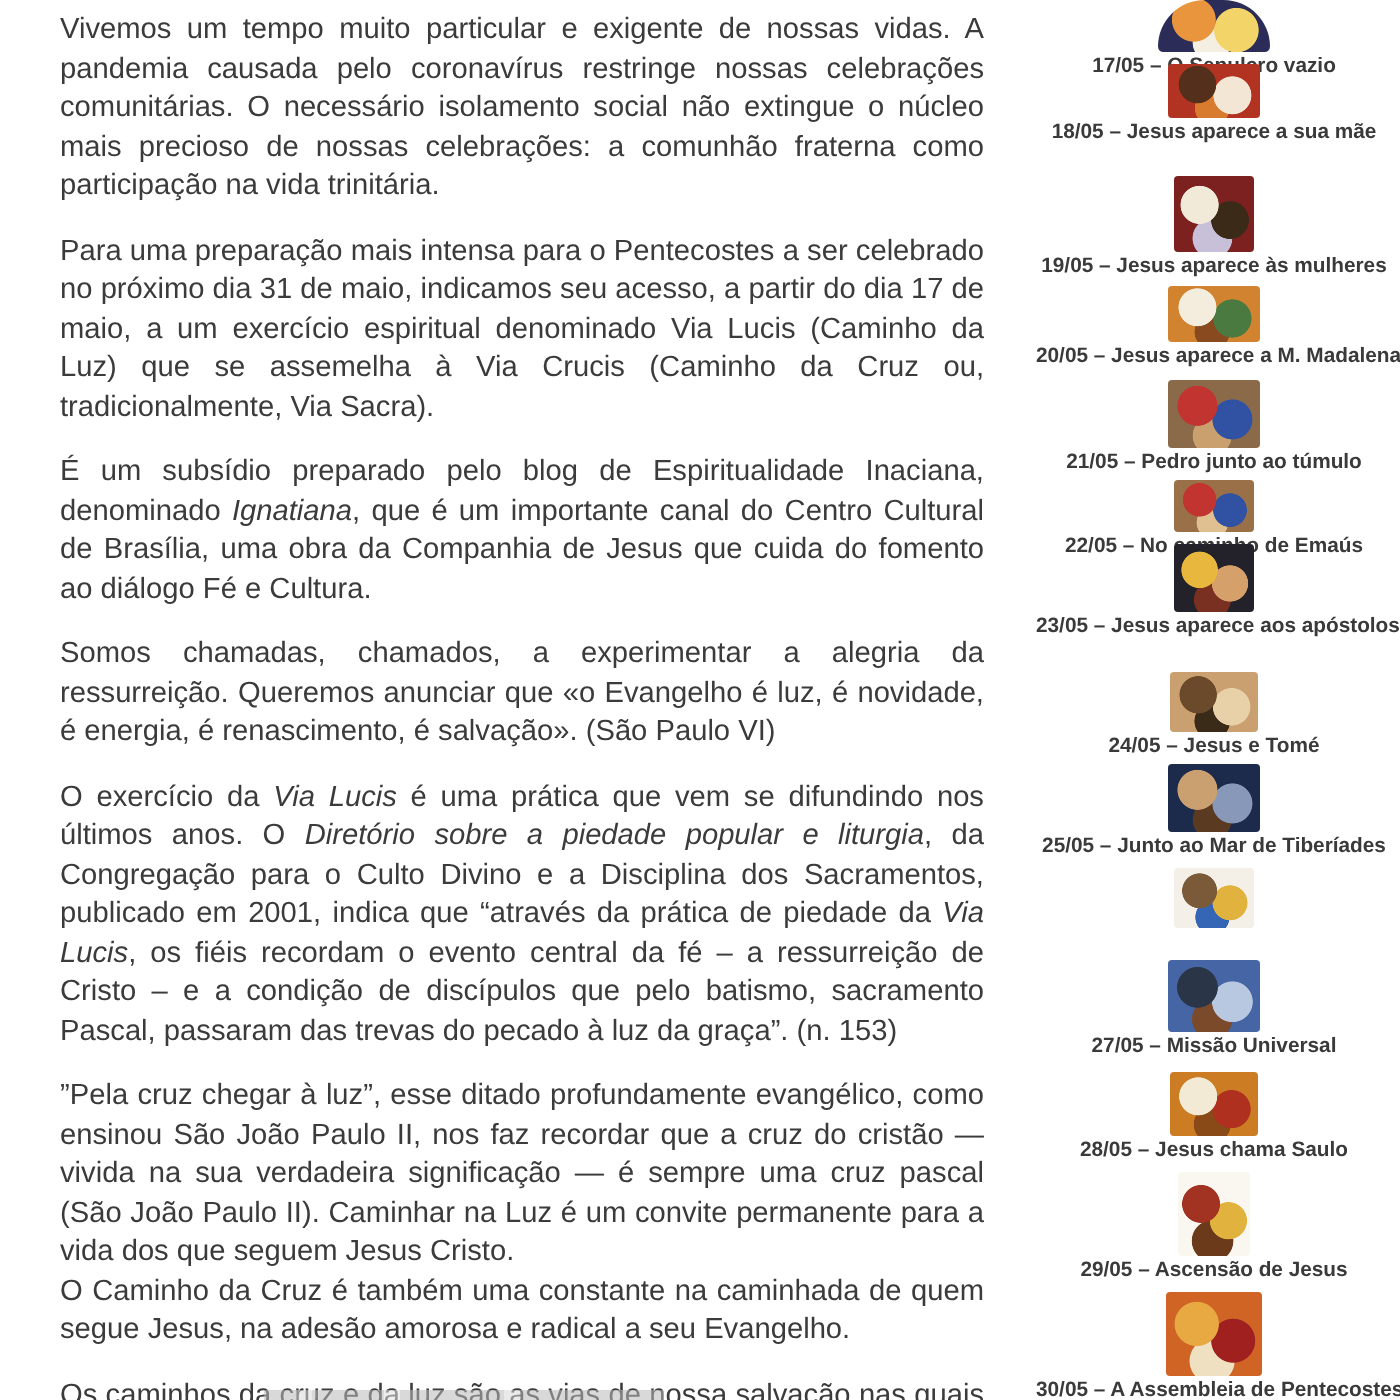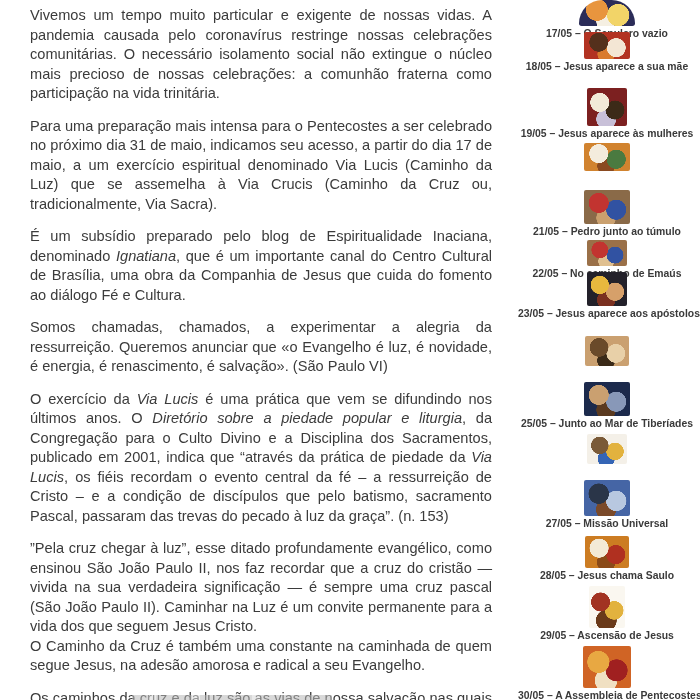--- a/index.html
+++ b/index.html
@@ -63,39 +63,41 @@
     <div class="cap">18/05 – Jesus aparece a sua mãe</div>
   </div>
 
   <div class="station" style="top:88px">
     <div class="thumb" style="width: 40px; height: 38px; background-color: rgb(124, 32, 32); background-image: radial-gradient(circle at 32% 38%, rgb(242, 234, 216) 0px, rgb(242, 234, 216) 26%, transparent 27%), radial-gradient(circle at 70% 58%, rgb(60, 42, 24) 0px, rgb(60, 42, 24) 26%, transparent 27%), radial-gradient(circle at 48% 82%, rgb(200, 192, 216) 0px, rgb(200, 192, 216) 26%, transparent 27%);"></div>
     <div class="cap">19/05 – Jesus aparece às mulheres</div>
   </div>
 
   <div class="station" style="top:143px">
     <div class="thumb" style="width: 46px; height: 28px; background-color: rgb(209, 131, 47); background-image: radial-gradient(circle at 32% 38%, rgb(244, 236, 221) 0px, rgb(244, 236, 221) 26%, transparent 27%), radial-gradient(circle at 70% 58%, rgb(74, 122, 64) 0px, rgb(74, 122, 64) 26%, transparent 27%), radial-gradient(circle at 48% 82%, rgb(138, 74, 32) 0px, rgb(138, 74, 32) 26%, transparent 27%);"></div>
+    <div class="cap">20/05 – Jesus aparece a M. Madalena</div>
   </div>
 
   <div class="station" style="top:190px">
     <div class="thumb" style="width: 46px; height: 34px; background-color: rgb(138, 106, 72); background-image: radial-gradient(circle at 32% 38%, rgb(194, 52, 48) 0px, rgb(194, 52, 48) 26%, transparent 27%), radial-gradient(circle at 70% 58%, rgb(49, 82, 162) 0px, rgb(49, 82, 162) 26%, transparent 27%), radial-gradient(circle at 48% 82%, rgb(202, 160, 110) 0px, rgb(202, 160, 110) 26%, transparent 27%);"></div>
     <div class="cap">21/05 – Pedro junto ao túmulo</div>
   </div>
 
   <div class="station" style="top:240px">
     <div class="thumb" style="width: 40px; height: 26px; background-color: rgb(154, 112, 72); background-image: radial-gradient(circle at 32% 38%, rgb(194, 52, 48) 0px, rgb(194, 52, 48) 26%, transparent 27%), radial-gradient(circle at 70% 58%, rgb(49, 82, 162) 0px, rgb(49, 82, 162) 26%, transparent 27%), radial-gradient(circle at 48% 82%, rgb(224, 192, 144) 0px, rgb(224, 192, 144) 26%, transparent 27%);"></div>
     <div class="cap">22/05 – No caminho de Emaús</div>
   </div>
 
   <div class="station" style="top:272px">
     <div class="thumb" style="width: 40px; height: 34px; background-color: rgb(35, 33, 42); background-image: radial-gradient(circle at 32% 38%, rgb(232, 184, 62) 0px, rgb(232, 184, 62) 26%, transparent 27%), radial-gradient(circle at 70% 58%, rgb(214, 160, 106) 0px, rgb(214, 160, 106) 26%, transparent 27%), radial-gradient(circle at 48% 82%, rgb(122, 48, 32) 0px, rgb(122, 48, 32) 26%, transparent 27%);"></div>
     <div class="cap">23/05 – Jesus aparece aos apóstolos</div>
   </div>
 
   <div class="station" style="top:336px">
     <div class="thumb" style="width: 44px; height: 30px; background-color: rgb(202, 160, 112); background-image: radial-gradient(circle at 32% 38%, rgb(106, 74, 42) 0px, rgb(106, 74, 42) 26%, transparent 27%), radial-gradient(circle at 70% 58%, rgb(232, 208, 168) 0px, rgb(232, 208, 168) 26%, transparent 27%), radial-gradient(circle at 48% 82%, rgb(58, 42, 24) 0px, rgb(58, 42, 24) 26%, transparent 27%);"></div>
+    <div class="cap">24/05 – Jesus e Tomé</div>
   </div>
 
   <div class="station" style="top:382px">
     <div class="thumb" style="width: 46px; height: 34px; background-color: rgb(28, 42, 76); background-image: radial-gradient(circle at 32% 38%, rgb(202, 160, 112) 0px, rgb(202, 160, 112) 26%, transparent 27%), radial-gradient(circle at 70% 58%, rgb(136, 152, 184) 0px, rgb(136, 152, 184) 26%, transparent 27%), radial-gradient(circle at 48% 82%, rgb(90, 58, 32) 0px, rgb(90, 58, 32) 26%, transparent 27%);"></div>
     <div class="cap">25/05 – Junto ao Mar de Tiberíades</div>
   </div>
 
   <div class="station" style="top:434px">
     <div class="thumb" style="width: 40px; height: 30px; background-color: rgb(244, 240, 232); background-image: radial-gradient(circle at 32% 38%, rgb(122, 90, 56) 0px, rgb(122, 90, 56) 26%, transparent 27%), radial-gradient(circle at 70% 58%, rgb(226, 178, 62) 0px, rgb(226, 178, 62) 26%, transparent 27%), radial-gradient(circle at 48% 82%, rgb(53, 101, 181) 0px, rgb(53, 101, 181) 26%, transparent 27%);"></div>
   </div>

